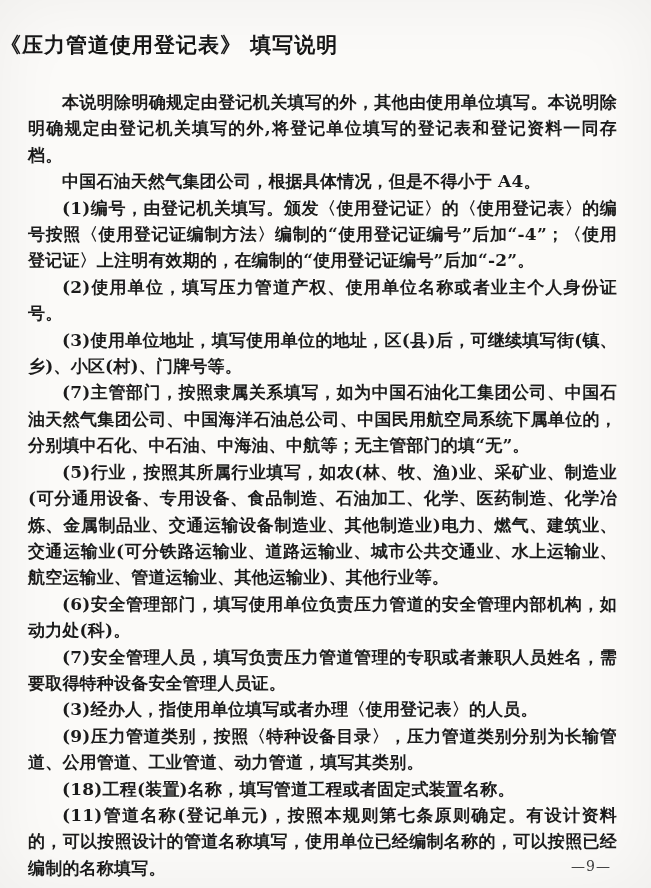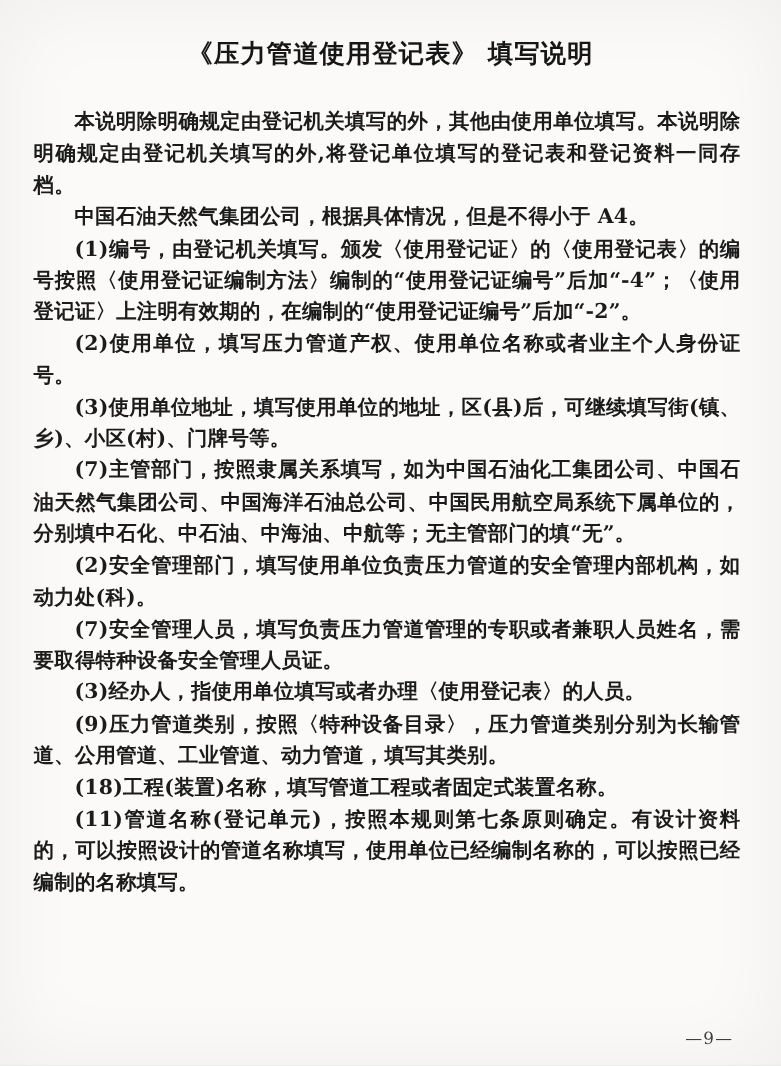--- a/index.html
+++ b/index.html
@@ -17,21 +17,21 @@
     overflow: hidden;
     color: #1b1b1b;
     font-family: "DejaVu Serif", "Liberation Serif", serif;
   }
   .title {
     margin: 0;
     padding-top: 31px;
     font-family: "DejaVu Sans", "Liberation Sans", sans-serif;
     font-size: 21px;
     font-weight: 700;
-    text-align: center;
+    text-align: left;
     letter-spacing: 1px;
     color: #161616;
   }
   .body {
     margin: 30px 34px 0 28px;
     font-size: 17px;
     line-height: 26.4px;
     font-weight: 700;
     text-align: justify;
     text-justify: inter-ideograph;
@@ -56,21 +56,22 @@
 
 <div class="page">
   <h1 class="title">《压力管道使用登记表》 填写说明</h1>
   <div class="body">
     <p class="para">本说明除明确规定由登记机关填写的外，其他由使用单位填写。本说明除明确规定由登记机关填写的外,将登记单位填写的登记表和登记资料一同存档。</p>
     <p class="para">中国石油天然气集团公司，根据具体情况，但是不得小于 A4。</p>
     <p class="para">(1)编号，由登记机关填写。颁发〈使用登记证〉的〈使用登记表〉的编号按照〈使用登记证编制方法〉编制的“使用登记证编号”后加“-4”；〈使用登记证〉上注明有效期的，在编制的“使用登记证编号”后加“-2”。</p>
     <p class="para">(2)使用单位，填写压力管道产权、使用单位名称或者业主个人身份证号。</p>
     <p class="para">(3)使用单位地址，填写使用单位的地址，区(县)后，可继续填写街(镇、乡)、小区(村)、门牌号等。</p>
     <p class="para">(7)主管部门，按照隶属关系填写，如为中国石油化工集团公司、中国石油天然气集团公司、中国海洋石油总公司、中国民用航空局系统下属单位的，分别填中石化、中石油、中海油、中航等；无主管部门的填“无”。</p>
-    <p class="para">(2)安全管理部门，填写使用单位负责压力管道的安全管理内部机构，如动力处(科)。</p>
+    <p class="para">(5)行业，按照其所属行业填写，如农(林、牧、渔)业、采矿业、制造业(可分通用设备、专用设备、食品制造、石油加工、化学、医药制造、化学冶炼、金属制品业、交通运输设备制造业、其他制造业)电力、燃气、建筑业、交通运输业(可分铁路运输业、道路运输业、城市公共交通业、水上运输业、航空运输业、管道运输业、其他运输业)、其他行业等。</p>
+    <p class="para">(6)安全管理部门，填写使用单位负责压力管道的安全管理内部机构，如动力处(科)。</p>
     <p class="para">(7)安全管理人员，填写负责压力管道管理的专职或者兼职人员姓名，需要取得特种设备安全管理人员证。</p>
     <p class="para">(3)经办人，指使用单位填写或者办理〈使用登记表〉的人员。</p>
     <p class="para">(9)压力管道类别，按照〈特种设备目录〉，压力管道类别分别为长输管道、公用管道、工业管道、动力管道，填写其类别。</p>
     <p class="para">(18)工程(装置)名称，填写管道工程或者固定式装置名称。</p>
     <p class="para">(11)管道名称(登记单元)，按照本规则第七条原则确定。有设计资料的，可以按照设计的管道名称填写，使用单位已经编制名称的，可以按照已经编制的名称填写。</p>
 
   </div>
   <div class="page-number">—9—</div>
 </div>
 

